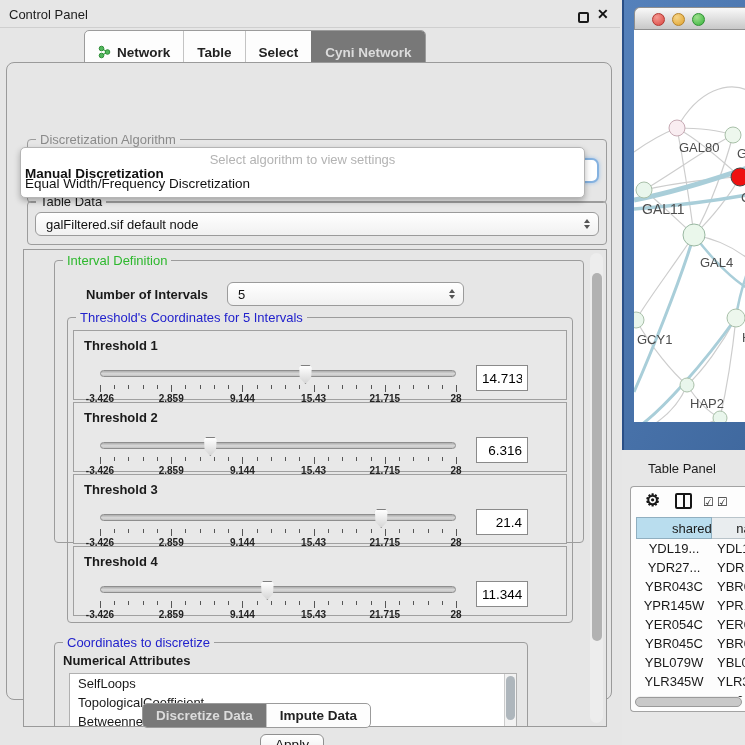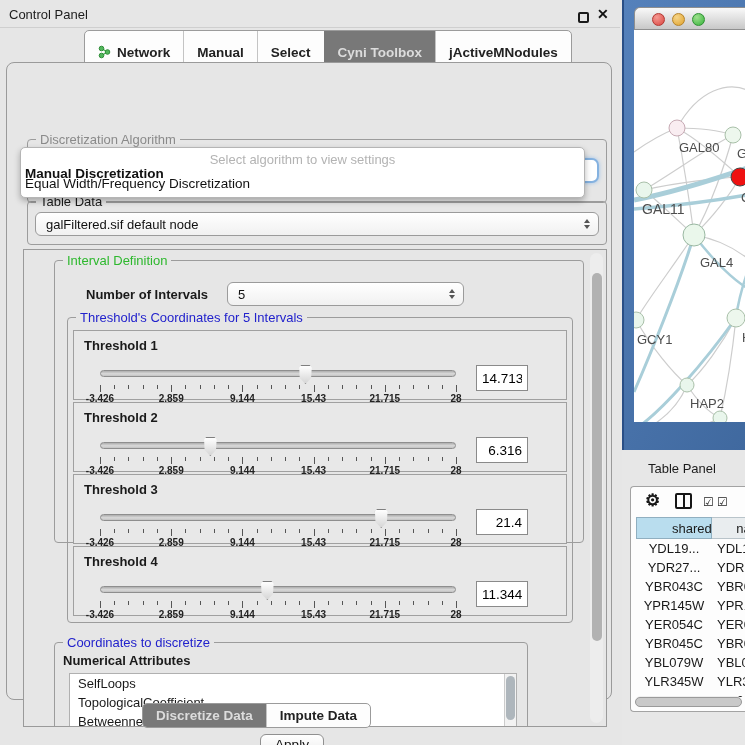--- a/index.html
+++ b/index.html
@@ -156,30 +156,27 @@
       <div class="tab">
         <svg width="13" height="14" viewBox="0 0 13 14">
           <path d="M3.5 3.5 L9.5 7 L3.5 10.5" stroke="#3fae49" stroke-width="1.2" fill="none"></path>
           <circle cx="3.5" cy="3.5" r="2.3" fill="#52b85c" stroke="#2f8c38"></circle>
           <circle cx="3.5" cy="10.5" r="2.3" fill="#52b85c" stroke="#2f8c38"></circle>
           <circle cx="9.5" cy="7" r="2.3" fill="#52b85c" stroke="#2f8c38"></circle>
         </svg>
         <span>Network</span>
       </div>
       <div class="tab">
-        <span>Manual</span>
+        <span>Table</span>
       </div>
       <div class="tab">
         <span>Select</span>
       </div>
       <div class="tab selected">
-        <span>Cyni Toolbox</span>
-      </div>
-      <div class="tab">
-        <span>jActiveMNodules</span>
+        <span>Cyni Network</span>
       </div>
     </nav>
 
   <div class="cp-main">
 
     <div class="group algo-group">
       <span class="group-title gray">Discretization Algorithm</span>
     </div>
     <div class="abs algo-combo"></div>
 

